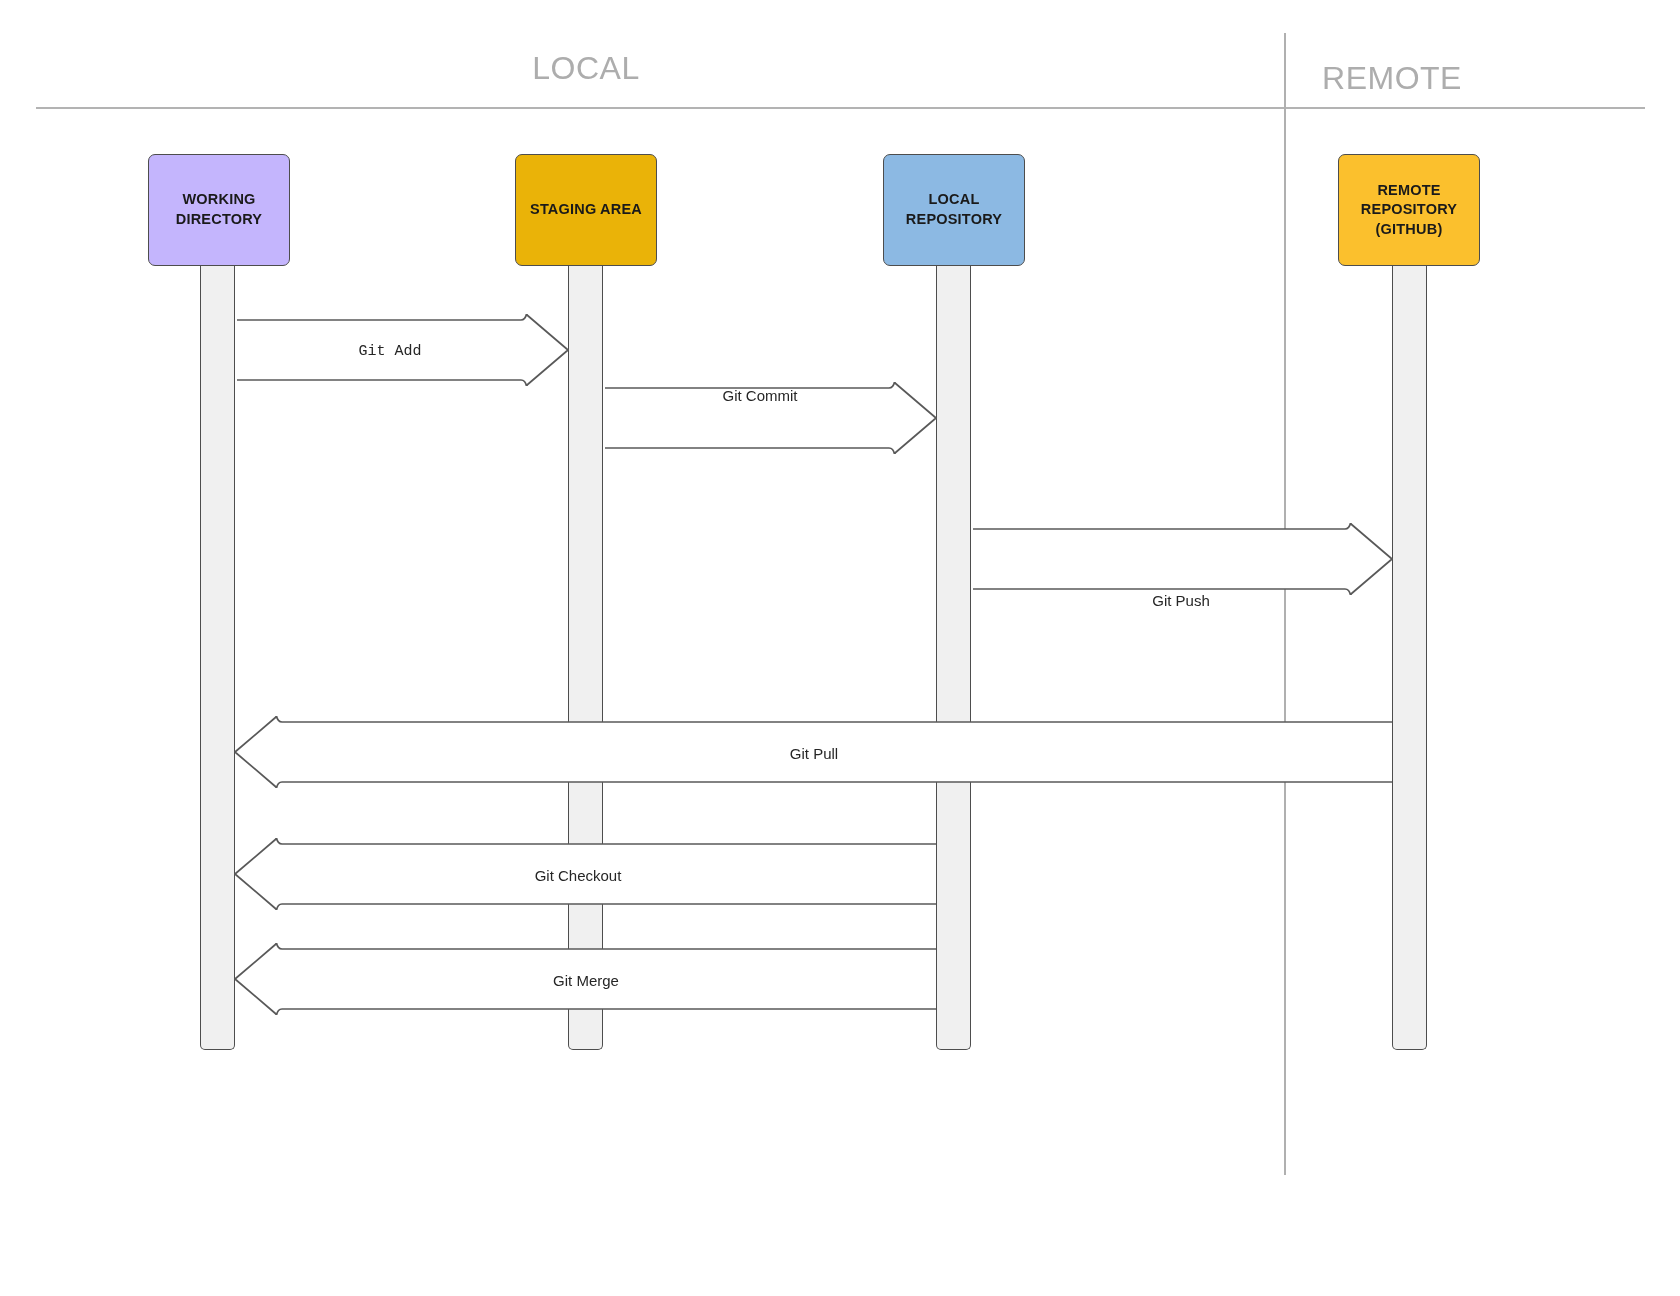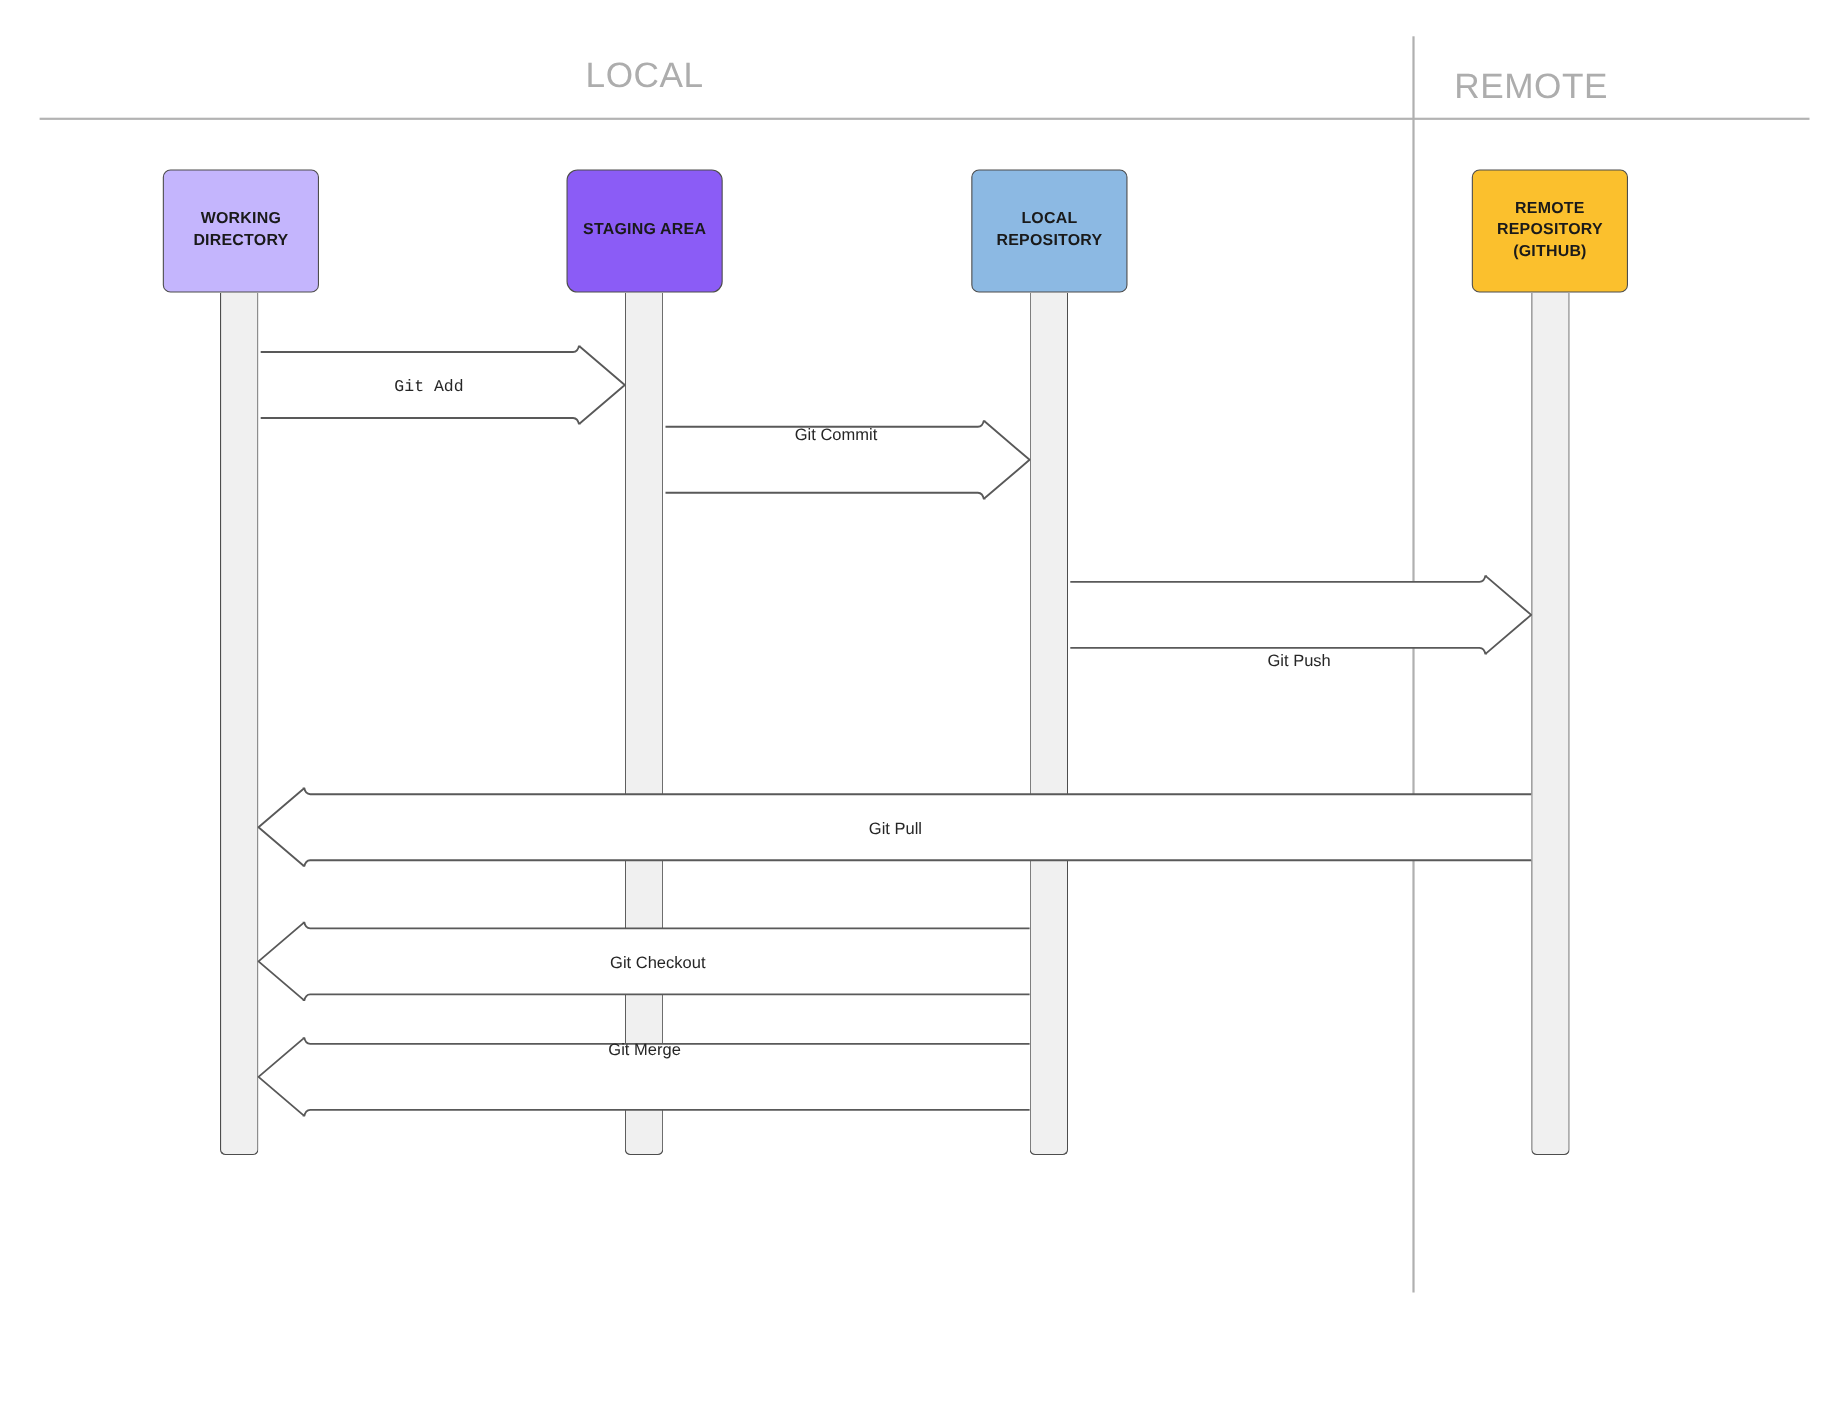--- a/index.html
+++ b/index.html
@@ -176,45 +176,45 @@
             L 48,6
             Q 42,6 42,-6
             L 42,1
             L 1,36
             L 42,71
             L 42,78
             Q 42,66 48,66
             L 702,66" fill="#ffffff" stroke="#595959" stroke-width="1.7" stroke-linejoin="round" fill-rule="nonzero"></path>
         </svg>
       </div>
-      <div class="msg-label" style="left: 448px; top: 867px; width: 300px;">Git Checkout</div>
+      <div class="msg-label" style="left: 428px; top: 867px; width: 300px;">Git Checkout</div>
       <div class="msg" style="left: 234px; top: 943px; width: 703px; height: 72px;">
         <svg width="703" height="72" viewBox="0 0 703 72">
           <path d="M 702,6
             L 48,6
             Q 42,6 42,-6
             L 42,1
             L 1,36
             L 42,71
             L 42,78
             Q 42,66 48,66
             L 702,66" fill="#ffffff" stroke="#595959" stroke-width="1.7" stroke-linejoin="round" fill-rule="nonzero"></path>
         </svg>
       </div>
-      <div class="msg-label" style="left: 436px; top: 946px; width: 300px;">Git Merge</div>
+      <div class="msg-label" style="left: 436px; top: 972px; width: 300px;">Git Merge</div>
     </div>
 
   <div id="participants">
       <div class="participant" style="left: 148px; top: 154px; width: 142px; height: 112px; background: #c4b5fd; border-color: rgb(77, 77, 77);">
         <div>
           <span>WORKING</span>
           <span>DIRECTORY</span>
         </div>
       </div>
-      <div class="participant" style="left: 515px; top: 154px; width: 142px; height: 112px; background: #8b5cf6; border-color: rgb(77, 77, 77); border-radius: 10px;">
+      <div class="participant" style="left: 515px; top: 154px; width: 142px; height: 112px; background: #eab308; border-color: rgb(77, 77, 77);">
         <div>
           <span>STAGING AREA</span>
         </div>
       </div>
       <div class="participant" style="left: 883px; top: 154px; width: 142px; height: 112px; background: rgb(140, 185, 227); border-color: rgb(77, 77, 77);">
         <div>
           <span>LOCAL</span>
           <span>REPOSITORY</span>
         </div>
       </div>

